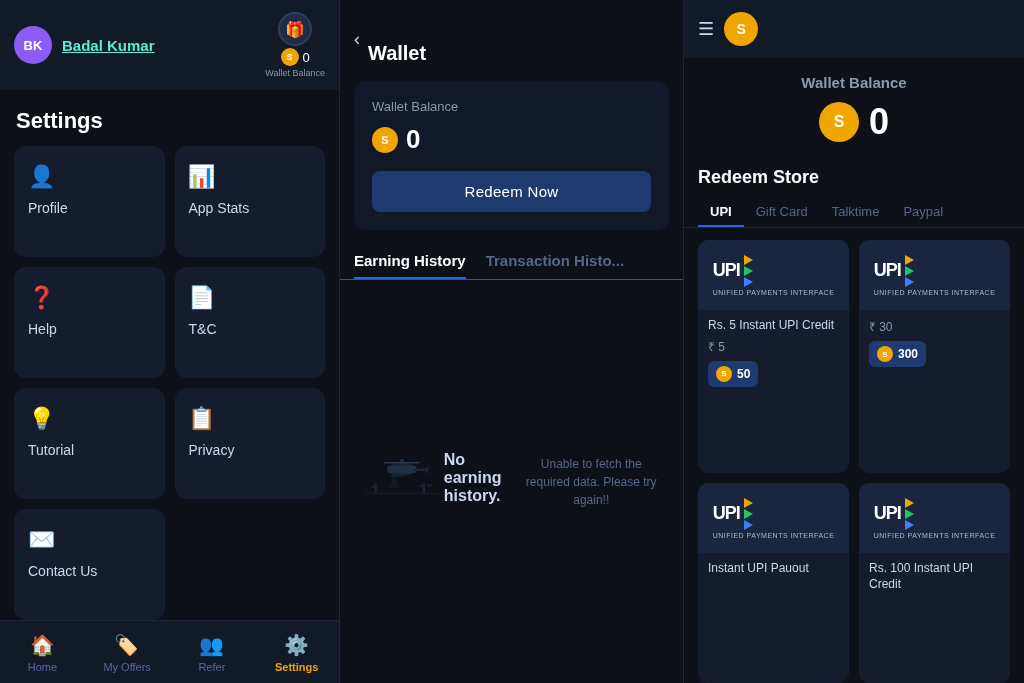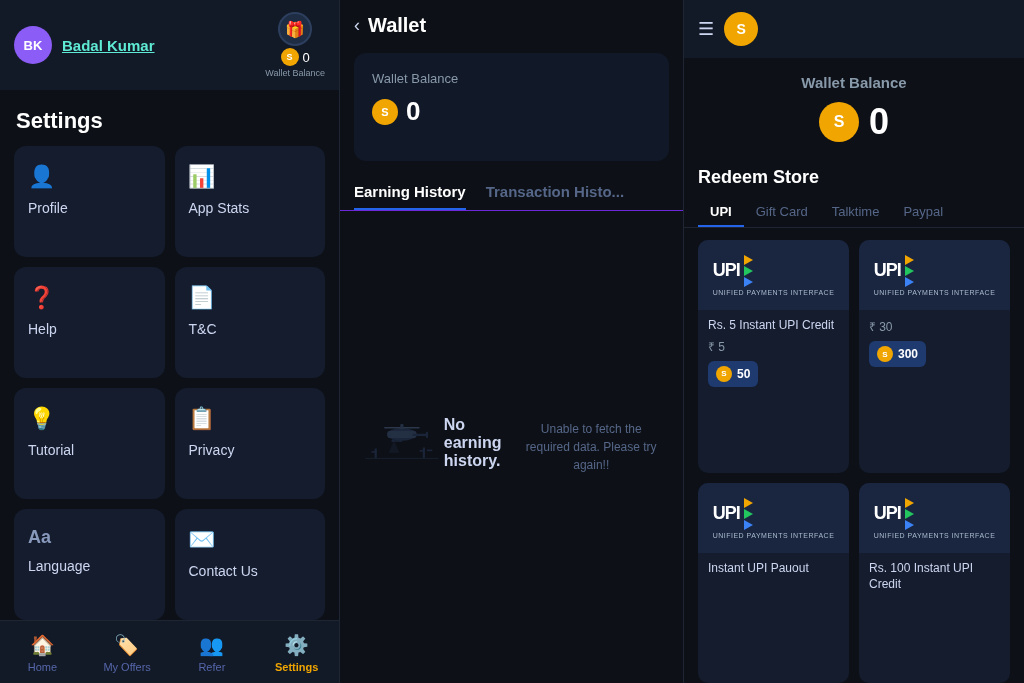--- a/index.html
+++ b/index.html
@@ -192,20 +192,21 @@
     .back-arrow {
       color: #ccd6f0;
       font-size: 18px;
       cursor: pointer;
     }
 
     .wallet-title {
       color: #fff;
       font-size: 20px;
       font-weight: 600;
+      margin-top: 28px;
     }
 
     .wallet-balance-section {
       background: #111827;
       margin: 8px 14px;
       border-radius: 12px;
       padding: 18px;
     }
 
     .wb-label {
@@ -593,24 +594,20 @@
     <div class="settings-card">
       <span class="card-icon">💡</span>
       <span class="card-label">Tutorial</span>
     </div>
 
     <div class="settings-card">
       <span class="card-icon">📋</span>
       <span class="card-label">Privacy</span>
     </div>
 
-    <div class="settings-card">
-      <span class="card-icon" style="font-size:18px;font-weight:700;color:#8899bb;">Aa</span>
-      <span class="card-label">Language</span>
-    </div>
 
     <div class="settings-card">
       <span class="card-icon">✉️</span>
       <span class="card-label">Contact Us</span>
     </div>
   </div>
 
   <div class="settings-bottom-nav">
     <div class="nav-item">
       <span class="nav-icon">🏠</span>
@@ -636,20 +633,21 @@
     <span class="back-arrow">‹</span>
     <span class="wallet-title">Wallet</span>
   </div>
 
   <div class="wallet-balance-section">
     <div class="wb-label">Wallet Balance</div>
     <div class="wb-amount">
       <div class="coin-s">S</div>
       <span class="wb-zero">0</span>
     </div>
+    <button class="redeem-btn">Redeem Now</button>
   </div>
 
   <div class="history-tabs">
     <span class="htab active">Earning History</span>
     <span class="htab htab-dim">Transaction Histo...</span>
   </div>
 
   <div class="empty-history">
     <svg class="helicopter-svg" viewBox="0 0 160 120">
 

